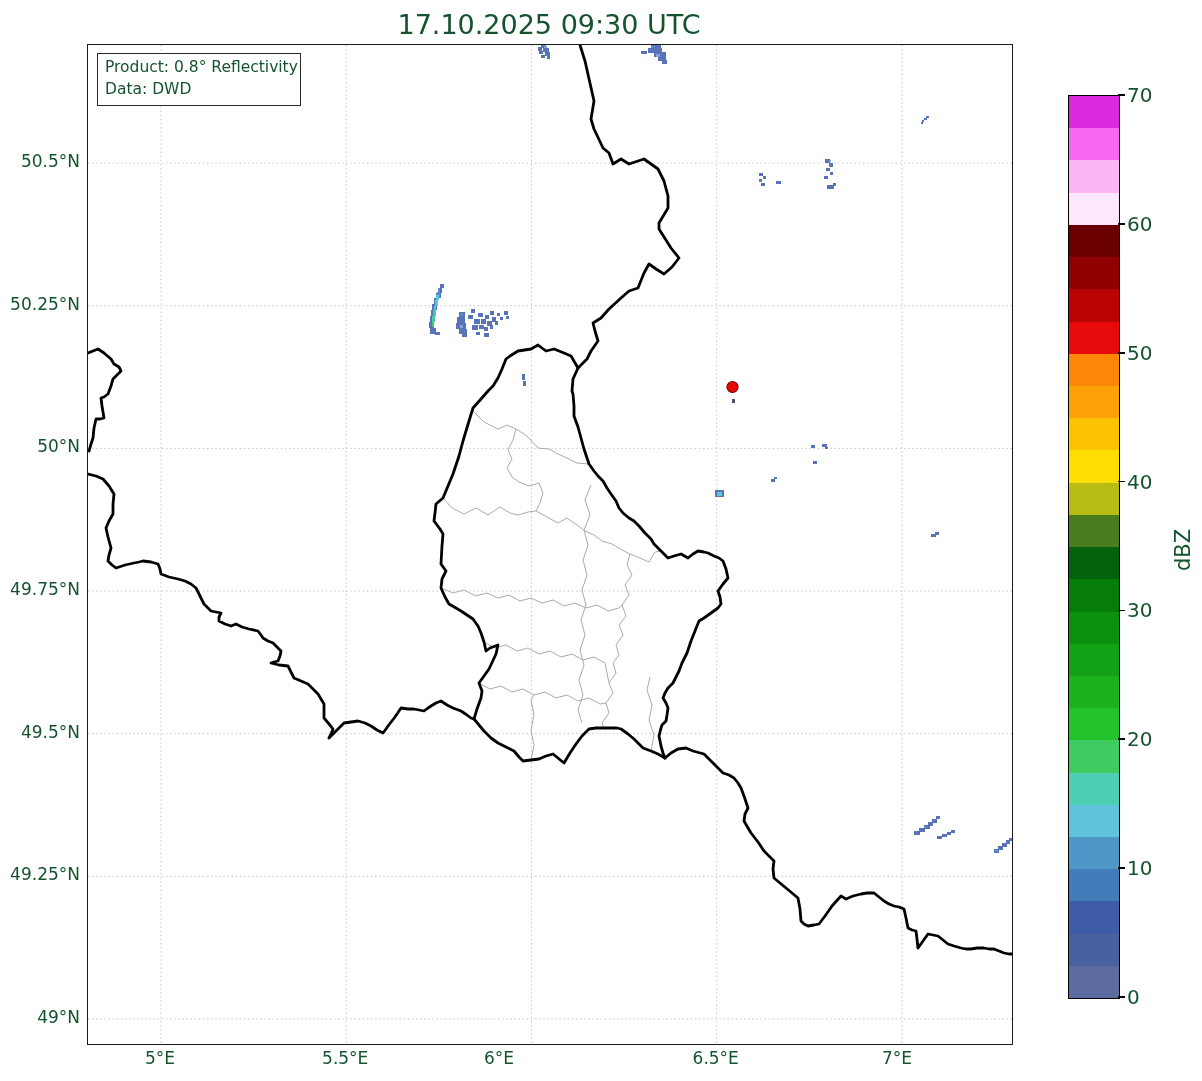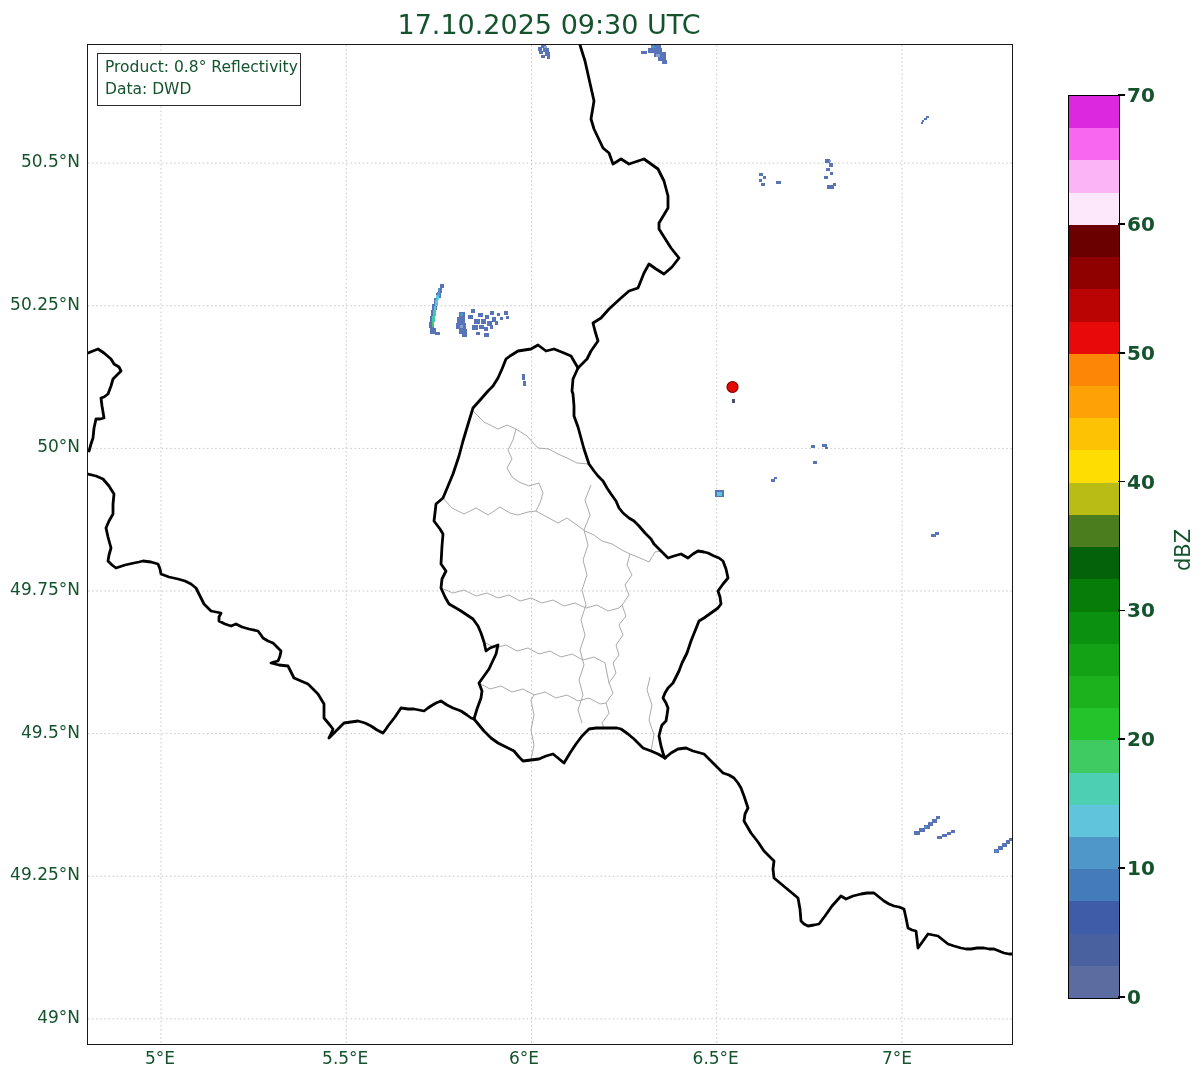--- a/index.html
+++ b/index.html
@@ -11,21 +11,21 @@
         border:1.6px solid #1a1a1a;box-sizing:content-box;background:#fff;}
   .plot svg{position:absolute;left:0;top:0;}
   .infobox{position:absolute;left:9px;top:8px;background:#fff;border:1.3px solid #2b2b2b;
            padding:2px 2px 4px 7px;font-size:15.5px;line-height:1.45;z-index:5;white-space:nowrap;}
   .xlab{position:absolute;top:1048px;transform:translateX(-50%);font-size:17px;white-space:nowrap;}
   .ylab{position:absolute;left:0;width:80px;text-align:right;font-size:17px;white-space:nowrap;}
   .cbar{position:absolute;left:1068px;top:95px;width:50px;height:902px;
         border:1.4px solid #000;display:flex;flex-direction:column;}
   .cbar .seg{flex:1 1 auto;}
   .cbar-tickmark{position:absolute;width:7px;height:1.6px;background:#000;}
-  .cbar-ticklab{position:absolute;left:1127px;font-size:20px;line-height:26px;white-space:nowrap;font-weight:bold;}
+  .cbar-ticklab{position:absolute;left:1127px;font-size:20px;line-height:26px;white-space:nowrap;}
   .cbar-label{position:absolute;left:1183px;top:550px;transform:translate(-50%,-50%) rotate(-90deg);
               font-size:21px;white-space:nowrap;}
   .gridline{stroke:#c6c6c6;stroke-width:1;stroke-dasharray:1.5 2.6;fill:none;}
   .region{stroke:#ababab;stroke-width:1;fill:none;stroke-linejoin:round;}
   .country{stroke:#000;stroke-width:2.8;fill:none;stroke-linejoin:round;stroke-linecap:round;}
   .echo{shape-rendering:crispEdges;}
 </style>
 </head>
 <body>
 
@@ -201,21 +201,21 @@
         </g>
       <g id="marker-layer">
           <circle cx="644.5" cy="342" r="5.5" fill="#e60800" stroke="#7a0000" stroke-width="1.2"></circle>
         </g>
     </svg>
   </div>
 
   <div id="x-axis">
       <div class="xlab" style="left: 159.986px;">5°E</div>
       <div class="xlab" style="left: 345.231px;">5.5°E</div>
-      <div class="xlab" style="left: 524px; text-align: center;">6°E</div>
+      <div class="xlab" style="left: 499px; text-align: center;">6°E</div>
       <div class="xlab" style="left: 715.72px;">6.5°E</div>
       <div class="xlab" style="left: 897px;">7°E</div>
     </div>
   <div id="y-axis">
       <div class="ylab" style="top: 151.1px;">50.5°N</div>
       <div class="ylab" style="top: 293.733px;">50.25°N</div>
       <div class="ylab" style="top: 436.366px;">50°N</div>
       <div class="ylab" style="top: 578.998px;">49.75°N</div>
       <div class="ylab" style="top: 721.631px;">49.5°N</div>
       <div class="ylab" style="top: 864.264px;">49.25°N</div>

